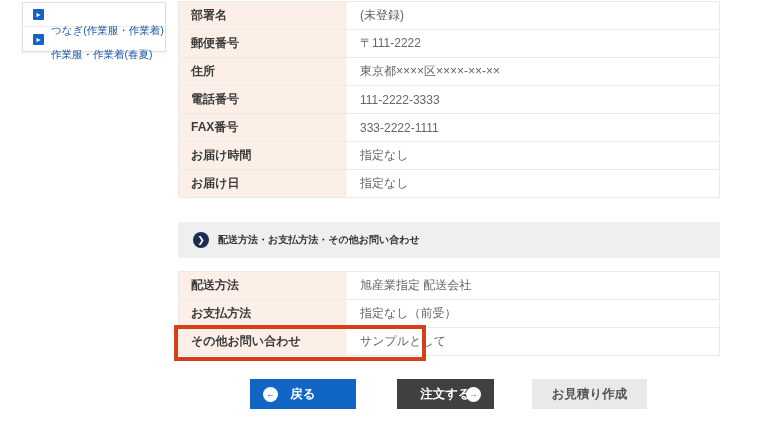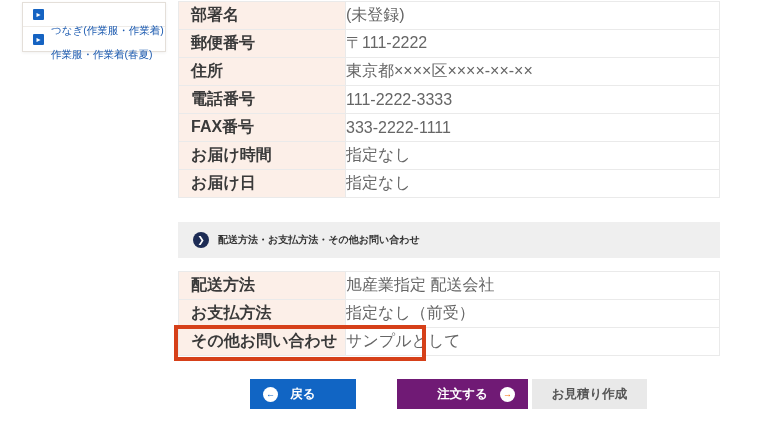--- a/index.html
+++ b/index.html
@@ -37,27 +37,27 @@
   .main { position:absolute; left:178px; top:0; width:542px; height:440px; }
 
   table.tbl {
     position:absolute; left:0; width:542px;
     border-collapse:collapse;
     border:1px solid #e6e6e6;
     table-layout:fixed;
   }
   #customer-table { top:1px; }
   #order-table { top:271px; }
-  .tbl td { border:1px solid #eaeaea; height:28px; font-size:16px; vertical-align:middle; }
+  .tbl td { border:1px solid #eaeaea; height:28px; font-size:12px; vertical-align:middle; }
   td.lbl {
     background:#fcefe8; width:167px;
     font-weight:bold; color:#3a3a3a;
     padding-left:12px;
   }
-  td.val { color:#666; }
+  td.val { color:#666; padding-left:14px; }
 
   
   .sec-header {
     position:absolute; left:0; top:222px; width:542px; height:36px;
     background:#efefef;
     display:flex; align-items:center; gap:9px;
     padding-left:15px;
   }
   .sec-icon {
     width:16px; height:16px; border-radius:50%;
@@ -76,21 +76,21 @@
   }
 
   
   .btn {
     position:absolute; top:379px; height:30px;
     display:flex; align-items:center; justify-content:center;
     font-size:12.5px; font-weight:bold;
     cursor:pointer; border:none;
   }
   .btn-back  { left:72px;  width:106px; background:#1165c4; color:#fff; }
-  .btn-order { left:219px; width:131px; background:#701a75; color:#fff; }
+  .btn-order { left:219px; width:97px; background:#404040; color:#fff; }
   .btn-quote { left:354px; width:115px; background:#e9e9e9; color:#555; font-weight:bold; }
   .circle-icon {
     position:absolute; top:7.5px;
     width:15px; height:15px; border-radius:50%;
     background:#fff; text-align:center; line-height:15px; font-size:9px;
   }
   .circle-left  { left:13px;  color:#1165c4; }
   .circle-right { right:13px; color:#f87109; }
 </style>
 </head>

